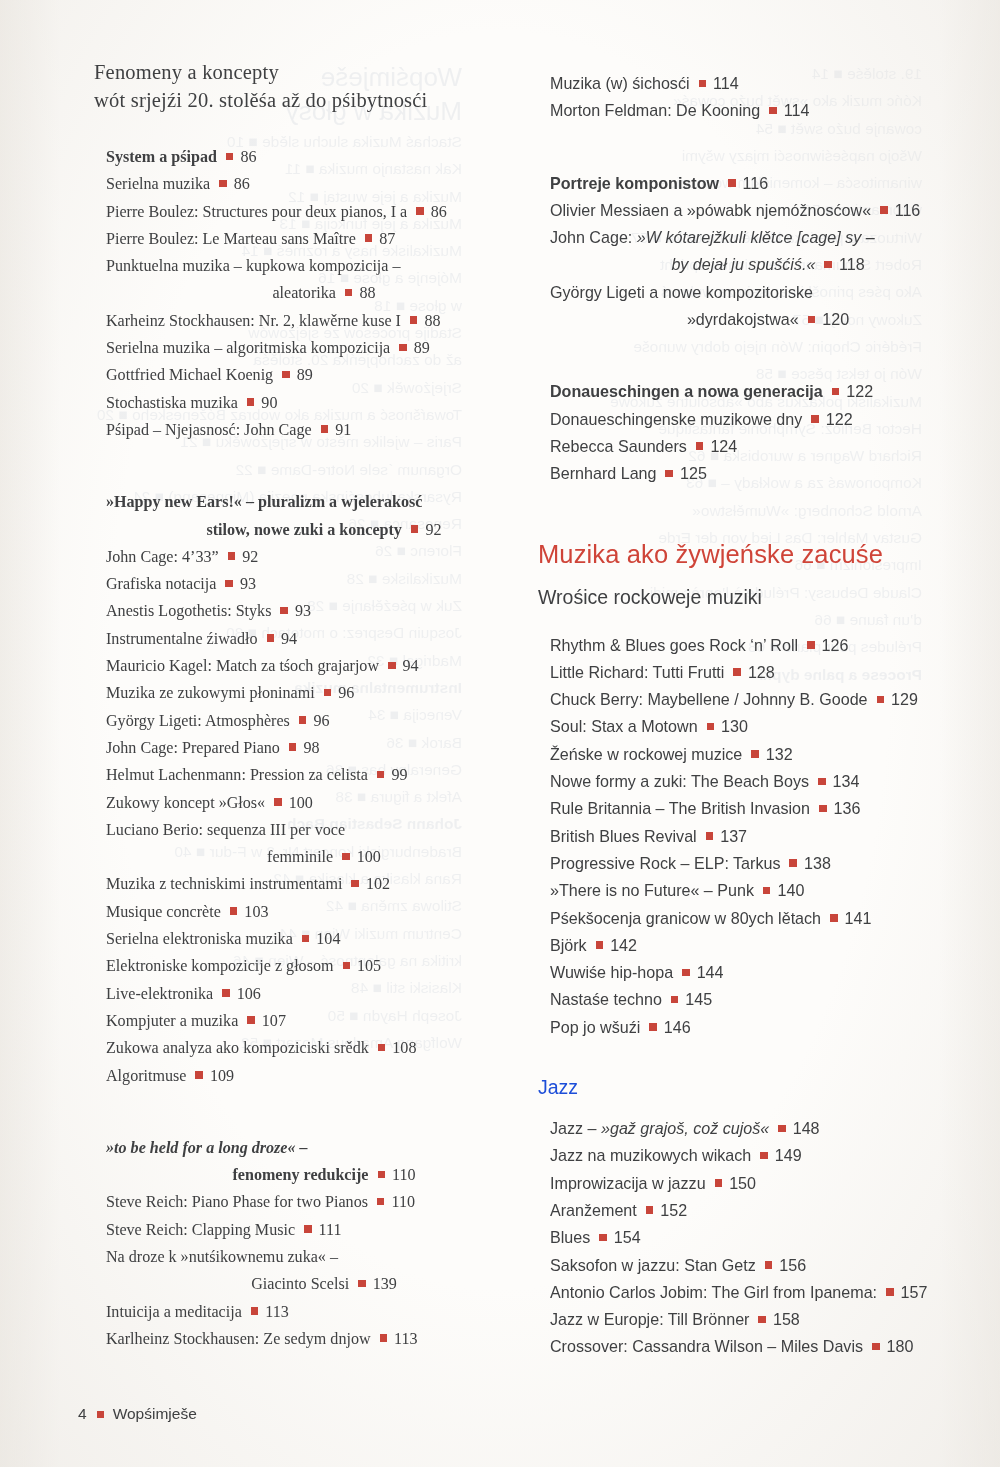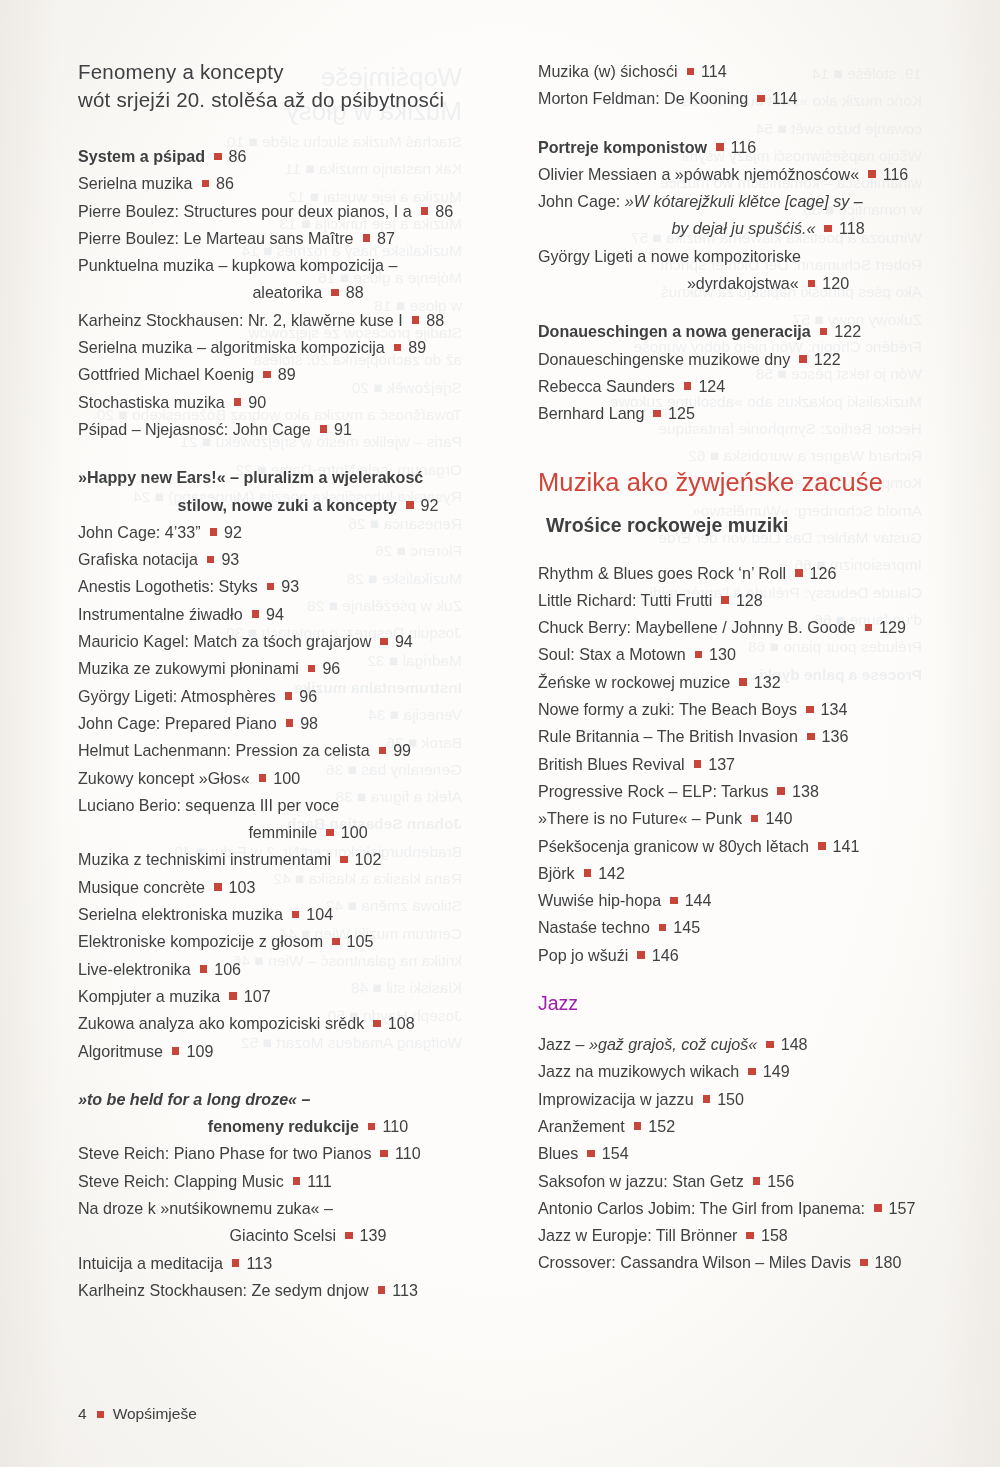--- a/index.html
+++ b/index.html
@@ -54,21 +54,21 @@
   .ghost-col.right { left: 538px; top: 60px; }
   .ghost-h  { font-weight: bold; }
   .ghost-big { font-size: 26px; line-height: 34px; }
 
   
   .col {
     position: absolute;
     top: 58px;
     width: 432px;
   }
-  .col.left  { left: 78px; }
+  .col.left  { left: 94px; font-family: Liberation Serif, serif; }
   .col.right { left: 538px; }
 
   
   .chapter-title {
     font-size: 20.5px;
     line-height: 28px;
     color: #3f4042;
     font-weight: normal;
     letter-spacing: 0.01em;
     margin: 0 0 29px 0;
@@ -81,33 +81,33 @@
     line-height: 32px;
     color: #cf4438;
     font-weight: normal;
     margin: 12px 0 14px 0;
     letter-spacing: 0.005em;
   }
   .section-sub {
     font-size: 19.5px;
     line-height: 26px;
     color: #3f4042;
-    font-weight: bold;
-    margin: 0 0 22px 8px;
+    font-weight: normal;
+    margin: 0 0 22px 0;
   }
   .section-plain {
     font-size: 19.5px;
     line-height: 26px;
-    color: #a21caf;
+    color: #1d4ed8;
     font-weight: normal;
     margin: 0 0 15px 0;
   }
 
   
-  .toc-list { margin: 0; padding: 0; list-style: none; }
+  .toc-list { margin: 12px; padding: 0; list-style: none; }
   .entry {
     font-size: 16.1px;
     line-height: 27.3px;
     color: #3f4042;
     margin: 0;
     text-indent: 0;
     padding-left: 0;
   }
   .entry.bold { font-weight: bold; }
   .entry.bolditalic { font-weight: bold; font-style: italic; }

